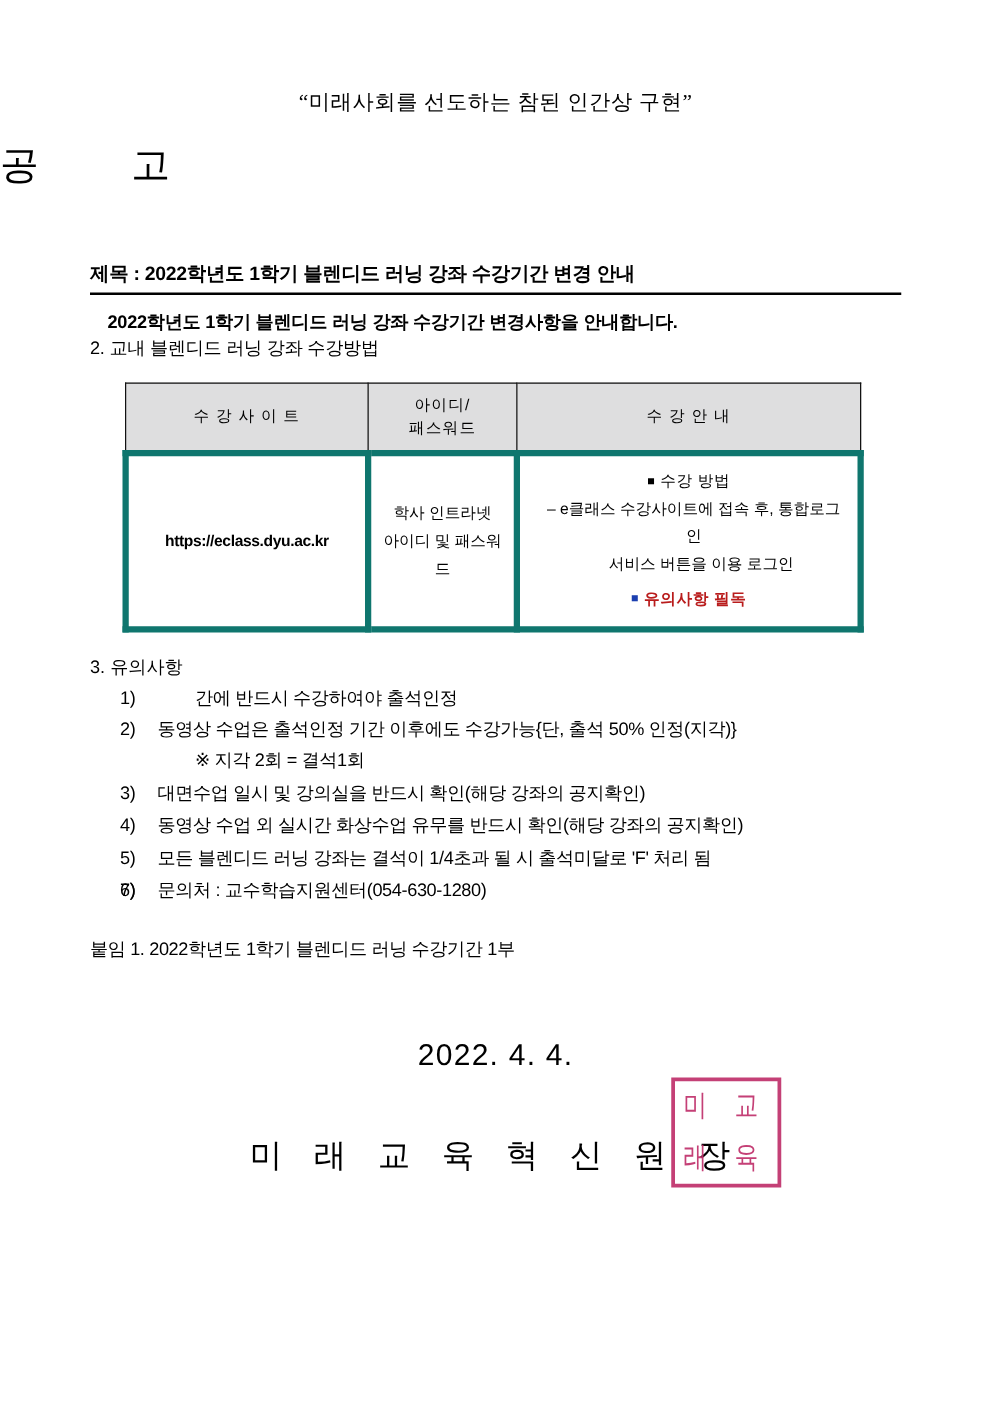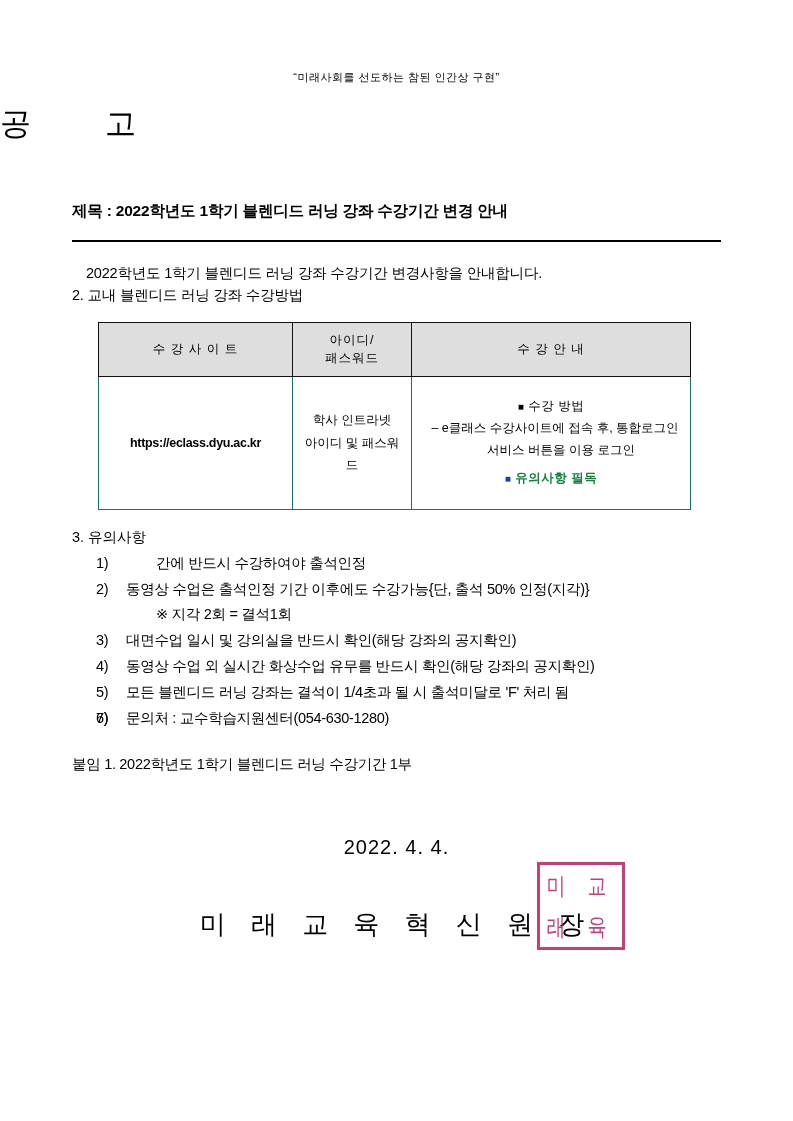--- a/index.html
+++ b/index.html
@@ -17,49 +17,51 @@
   }
   .page {
     position: relative;
     width: 793px;
     height: 1121px;
     padding: 0;
     box-sizing: border-box;
   }
   .slogan {
     text-align: center;
-    font-size: 11px;
+    font-size: 17px;
     letter-spacing: 0.5px;
     margin-top: 70px;
+    font-family: Liberation Serif, serif;
   }
   .doc-title {
     text-align: left;
     font-size: 31px;
     font-weight: normal;
     letter-spacing: 2px;
     margin-top: 18px;
   }
   .doc-title span.gap {
     display: inline-block;
     width: 72px;
   }
   .subject-wrap {
     margin: 56px 72px 4px 72px;
     border-bottom: 2px solid #000;
-    padding-bottom: 18px;
+    padding-bottom: 4px;
   }
   .subject {
     font-size: 15.5px;
     font-weight: bold;
     letter-spacing: -0.2px;
   }
   .intro {
-    margin: 22px 72px 0 86px;
+    margin: 12px 72px 0 86px;
     font-size: 14.5px;
     letter-spacing: -0.2px;
+    font-weight: bold;
   }
   .list-item {
     margin: 0 72px 0 72px;
     font-size: 14.5px;
     letter-spacing: -0.2px;
     line-height: 1.7;
   }
   .list-1 { margin-top: 30px; }
   table.info {
     margin: 14px 0 0 98px;
@@ -71,21 +73,21 @@
     background: #dededf;
     border: 1px solid #111;
     font-size: 12.5px;
     font-weight: normal;
     letter-spacing: 1px;
     padding: 8px 4px;
     text-align: center;
     line-height: 1.5;
   }
   table.info td {
-    border: 1px solid #0f766e;
+    border: 5px solid #0f766e;
     vertical-align: middle;
     padding: 10px 8px;
     font-size: 12.5px;
     text-align: center;
     height: 112px;
   }
   td.site {
     font-weight: bold;
     font-size: 13.5px;
     letter-spacing: -0.3px;
@@ -96,21 +98,21 @@
     vertical-align: middle;
     padding-left: 22px;
     line-height: 1.75;
   }
   .guide-line1 { font-size: 12.5px; letter-spacing: 0.5px; }
   .guide-line2 { font-size: 12.5px; padding-left: 8px; }
   .guide-line3 { font-size: 12.5px; padding-left: 20px; }
   .guide-note {
     font-size: 12.5px;
     font-weight: bold;
-    color: #15803d;
+    color: #b91c1c;
     letter-spacing: 0.5px;
   }
   .sq-black { color: #000; font-size: 10px; vertical-align: middle; }
   .sq-blue { color: #1b3fb0; font-size: 10px; vertical-align: middle; }
   .notice-head {
     margin: 18px 72px 0 72px;
     font-size: 14.5px;
   }
   ol.notices {
     list-style: none;
@@ -135,21 +137,21 @@
     letter-spacing: -0.3px;
     font-size: 14.5px;
   }
   .attachment {
     margin: 24px 72px 0 72px;
     font-size: 14.5px;
     letter-spacing: -0.3px;
   }
   .date {
     text-align: center;
-    font-size: 20px;
+    font-size: 24px;
     margin-top: 62px;
     letter-spacing: 1px;
   }
   .signer-row {
     position: relative;
     text-align: center;
     margin-top: 48px;
     font-size: 26px;
     letter-spacing: 9px;
   }

